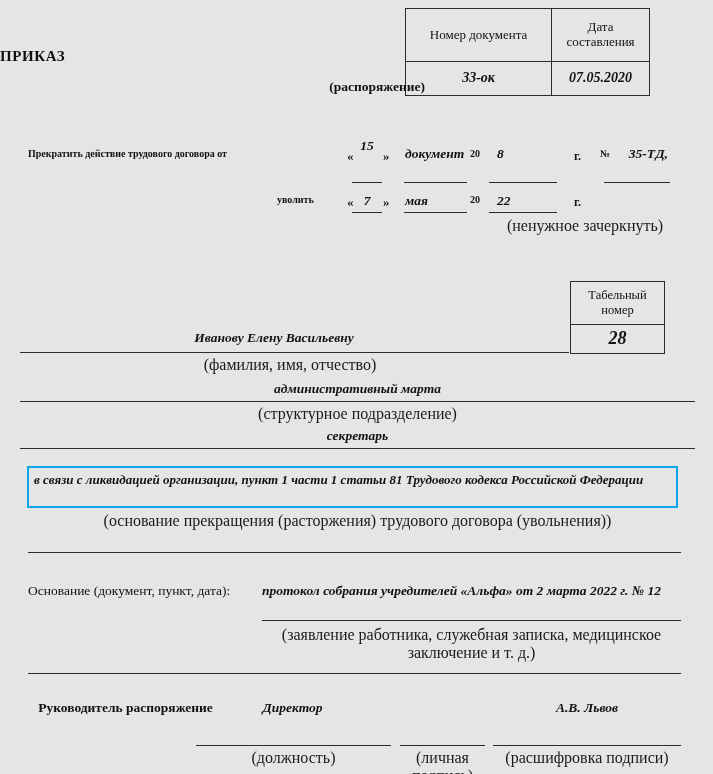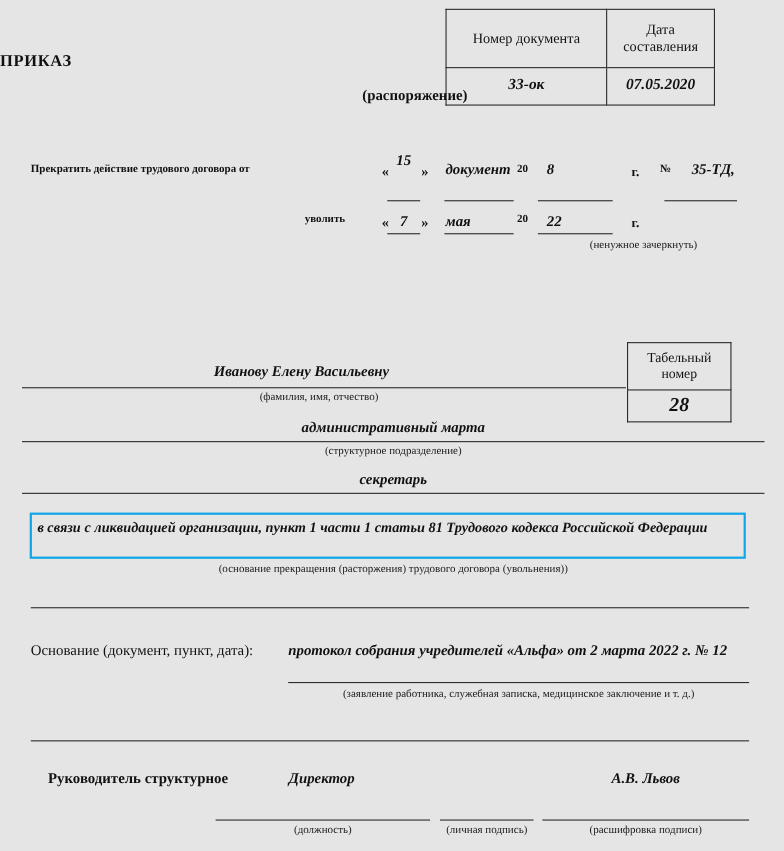--- a/index.html
+++ b/index.html
@@ -70,21 +70,21 @@
     left: 0;
     width: 713px;
     text-align: center;
     font-weight: bold;
     font-size: 13.5px;
   }
 
   
   .lbl-bold { font-weight: bold; font-size: 10px; }
   .cap {
-    font-size: 10px;
+    font-size: 16px;
     font-weight: normal;
     font-style: normal;
     color: #1a1a1a;
     text-align: center;
     line-height: 1.15;
   }
   .rule { background: #2b2b2b; height: 1px; }
 
   
   .contract-label { top: 148px; left: 28px; }
@@ -105,21 +105,20 @@
     background: #2b2b2b;
   }
 
   
   .tab-box {
     position: absolute;
     left: 570px;
     top: 281px;
     width: 95px;
     border-collapse: collapse;
-    margin-top: 30px;
   }
   .tab-box td {
     border: 1px solid #2b2b2b;
     text-align: center;
     font-size: 12.5px;
     line-height: 1.2;
     padding: 3px 2px;
   }
   .tab-box tr.h td { height: 36px; }
   .tab-box tr.v td {
@@ -284,21 +283,21 @@
 
   <div class="abs rule" style="left:28px; top:552px; width:653px;"></div>
 
   <div class="osn-label">Основание (документ, пункт, дата):</div>
   <div class="osn-val">протокол собрания учредителей «Альфа» от 2 марта 2022 г. № 12</div>
   <div class="abs rule" style="left:262px; top:620px; width:419px;"></div>
   <div class="abs cap" style="left:262px; top:626px; width:419px;">(заявление работника, служебная записка, медицинское заключение и т. д.)</div>
 
   <div class="abs rule" style="left:28px; top:673px; width:653px;"></div>
 
-  <div class="sig-label">Руководитель структурное</div>
+  <div class="sig-label">Руководитель распоряжение</div>
 
   <div class="centered-val" style="left:200px; top:700px; width:185px;">Директор</div>
   <div class="abs rule" style="left:196px; top:745px; width:195px;"></div>
   <div class="abs cap" style="left:196px; top:749px; width:195px;">(должность)</div>
 
   <div class="abs rule" style="left:400px; top:745px; width:85px;"></div>
   <div class="abs cap" style="left:400px; top:749px; width:85px;">(личная подпись)</div>
 
   <div class="centered-val" style="left:493px; top:700px; width:188px;">А.В. Львов</div>
   <div class="abs rule" style="left:493px; top:745px; width:188px;"></div>

